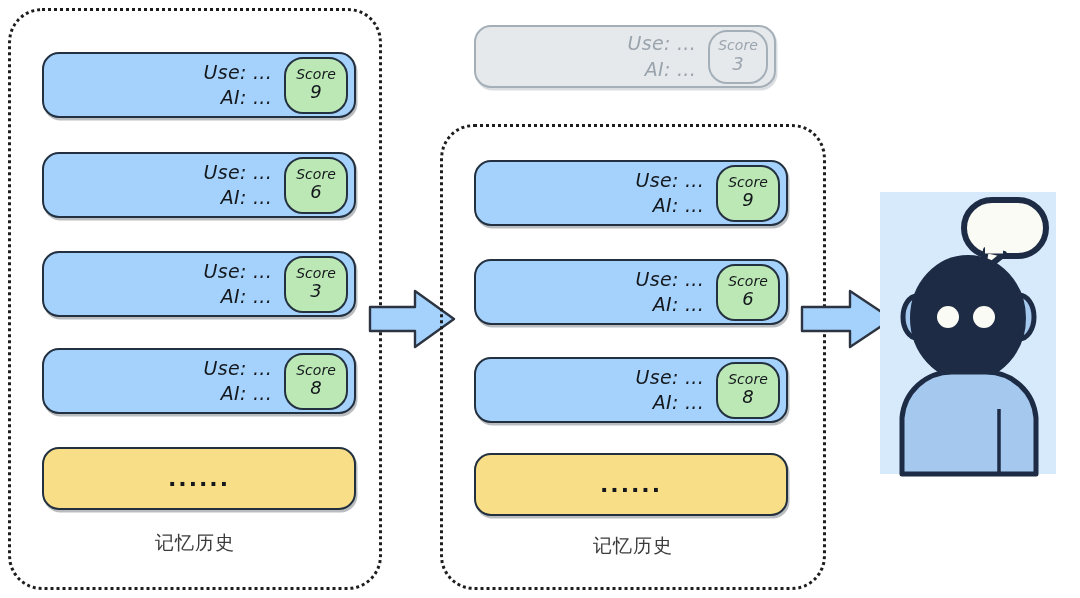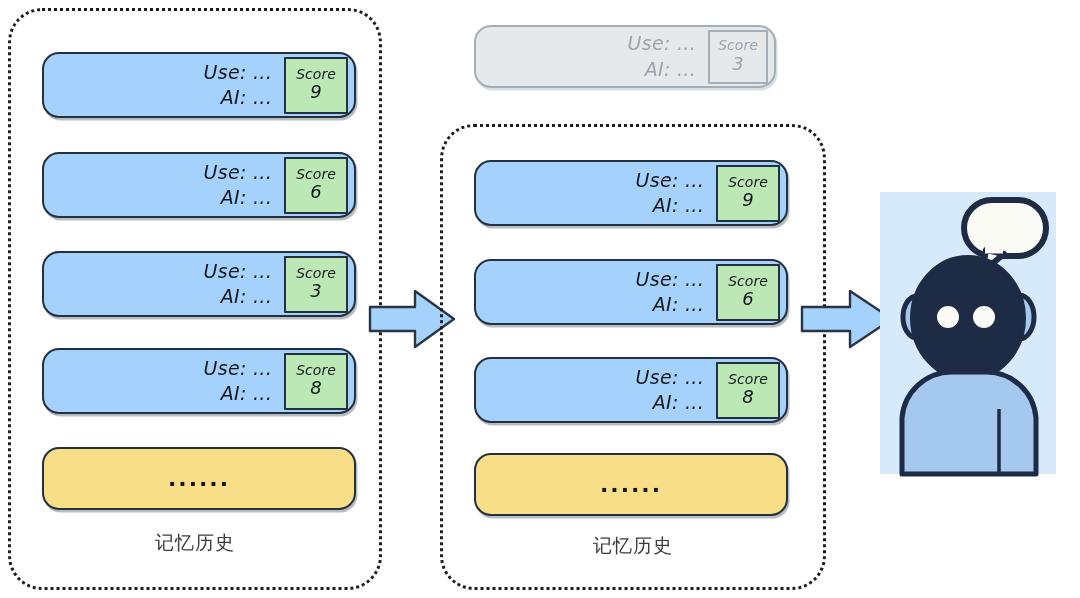--- a/index.html
+++ b/index.html
@@ -48,21 +48,21 @@
     line-height: 1.32;
     color: #14181d;
     text-align: right;
     white-space: pre-line;
     letter-spacing: .3px;
     margin-right: 12px;
   }
   .score-box {
     background: #bce8b5;
     border: 2.4px solid #22303f;
-    border-radius: 1px;
+    border-radius: 19px;
     width: 64px; height: 57px;
     display: flex; flex-direction: column;
     align-items: center; justify-content: center;
     margin-right: 6px;
     flex: 0 0 auto;
   }
   .score-label {
     font-family: "DejaVu Sans", "Liberation Sans", sans-serif;
     font-style: italic;
     font-size: 14px;

